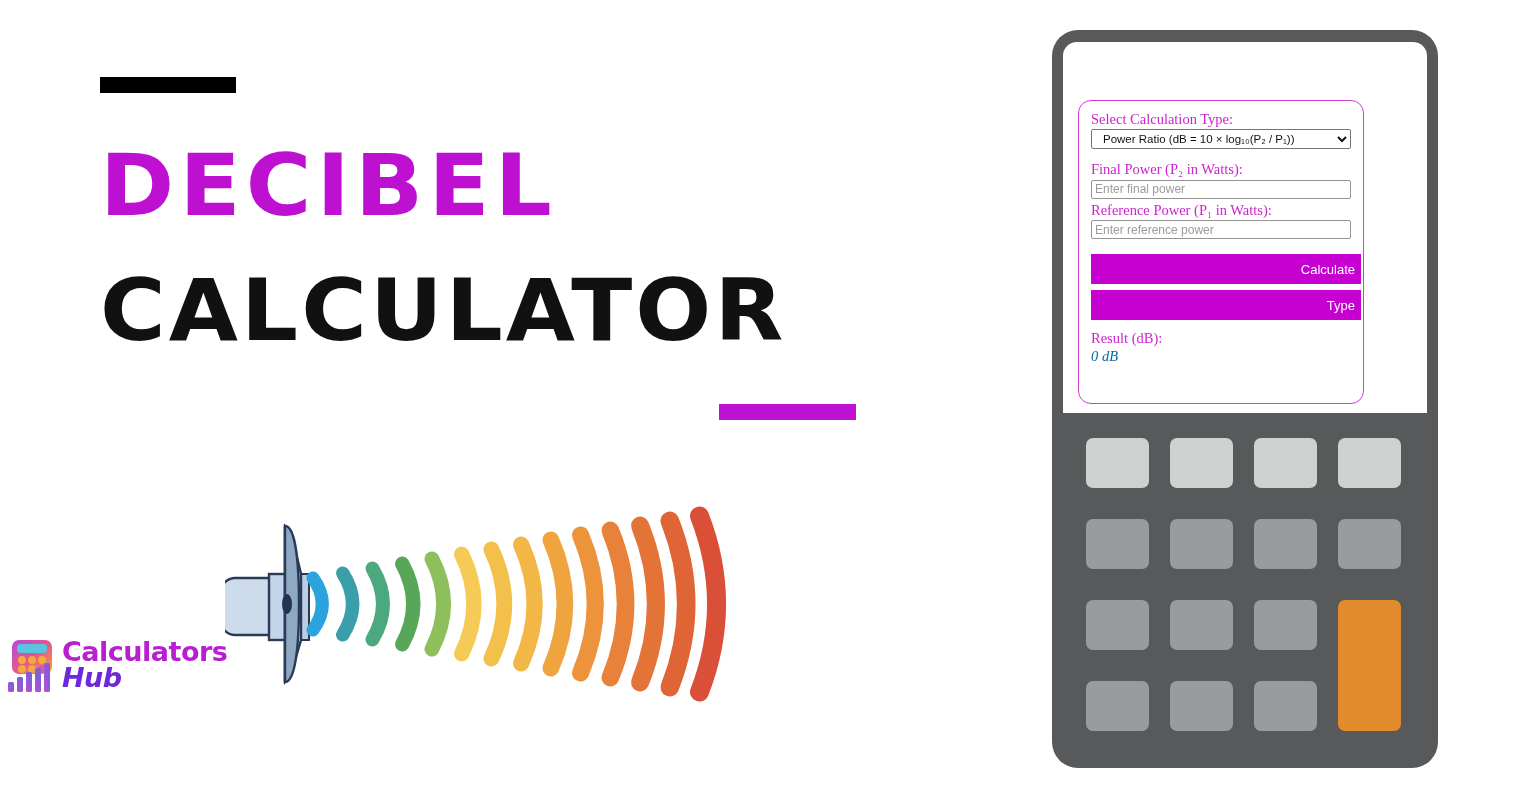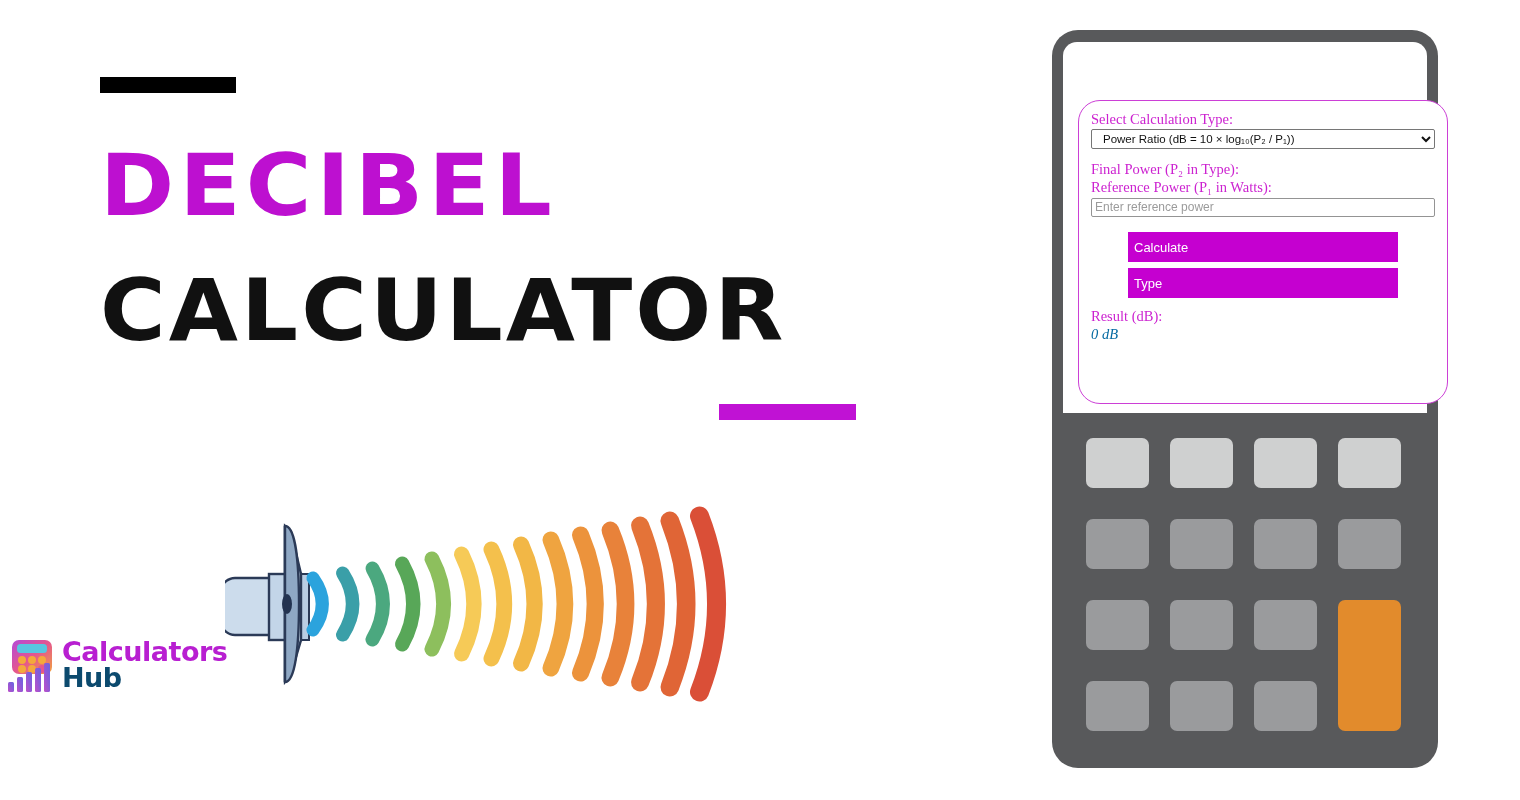--- a/index.html
+++ b/index.html
@@ -88,21 +88,21 @@
     margin-left: 4px;
     line-height: 0.95;
   }
   .logo-line {
     font-family: "DejaVu Sans", sans-serif;
     font-weight: 800;
     font-size: 27px;
     letter-spacing: -0.5px;
   }
   #logo-line-1 { color: #b81fd1; }
-  #logo-line-2 { color: #0c4a6e; }
+  #logo-line-2 { color: #6d28d9; font-style: italic; }
 
   
   #device {
     position: absolute;
     left: 1052px;
     top: 30px;
     width: 386px;
     height: 738px;
     background: #58595b;
     border-radius: 26px;
@@ -114,24 +114,24 @@
     width: 364px;
     height: 371px;
     background: #ffffff;
     border-radius: 14px 14px 0 0;
   }
 
   #calc-card {
     position: absolute;
     left: 15px;
     top: 58px;
-    width: 370px;
+    width: 286px;
     height: 304px;
     border: 1.5px solid #cc3fd6;
-    border-radius: 22px;
+    border-radius: 13px;
     background: #ffffff;
     box-sizing: border-box;
     padding: 10px 12px;
   }
 
   .field-label {
     font-family: "Liberation Serif", serif;
     font-size: 14.5px;
     color: #cc22d0;
     display: block;
@@ -174,21 +174,21 @@
     display: block;
     width: 270px;
     margin: 0 auto 6px auto;
     height: 30px;
     line-height: 30px;
     background: #c500d0;
     color: #ffffff;
     border: none;
     font-family: "Liberation Sans", sans-serif;
     font-size: 13px;
-    text-align: left;
+    text-align: right;
     cursor: pointer;
     border-radius: 0;
   }
   #btn-calculate { margin-top: 12px; }
   #btn-reset { margin-bottom: 9px; }
 
   .result-label {
     font-family: Liberation Serif, serif;
     font-size: 14.5px;
     color: #cc22d0;
@@ -309,22 +309,23 @@
 <div id="device">
 
   <div id="device-screen">
 
     <div id="calc-card">
 
       <label class="field-label">Select Calculation Type:</label>
 
       <select class="ui-select" id="calc-type"><option>Power Ratio (dB = 10 × log₁₀(P₂ / P₁))</option></select>
 
-      <label class="field-label">Final Power (P₂ in Type):</label>
-
+      <label class="field-label">Final Power (P₂ in Watts):</label>
+
+      <input class="ui-input" type="text" placeholder="Enter final power" style="">
 
       <label class="field-label">Reference Power (P₁ in Watts):</label>
 
       <input class="ui-input" type="text" placeholder="Enter reference power" style="">
 
       <button class="btn" id="btn-calculate">Calculate</button>
 
       <button class="btn" id="btn-reset">Type</button>
 
       <span class="result-label">Result (dB):</span>

